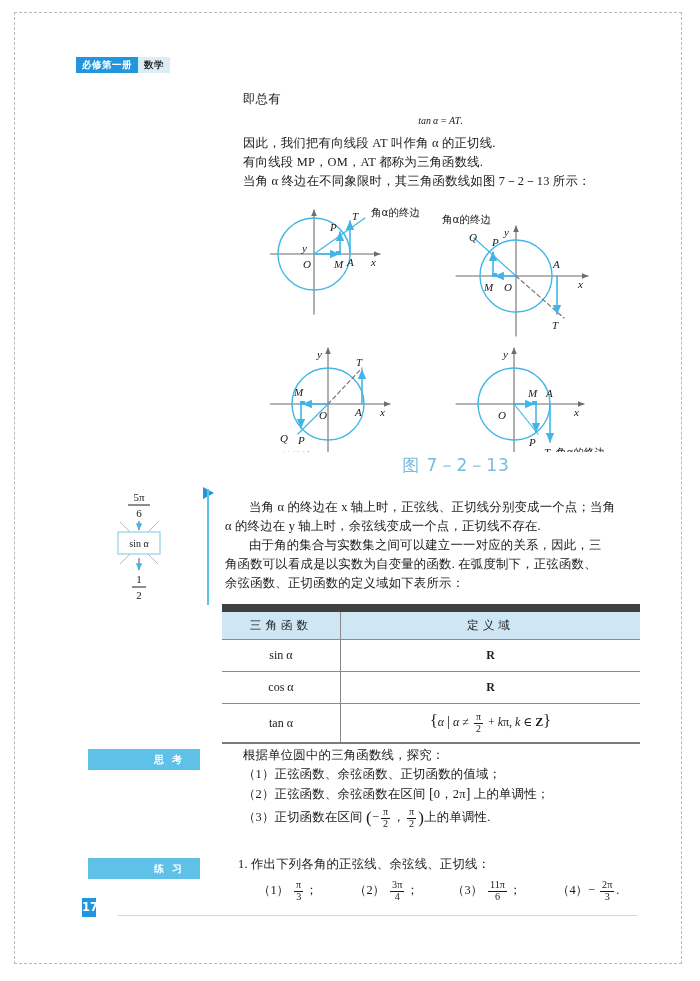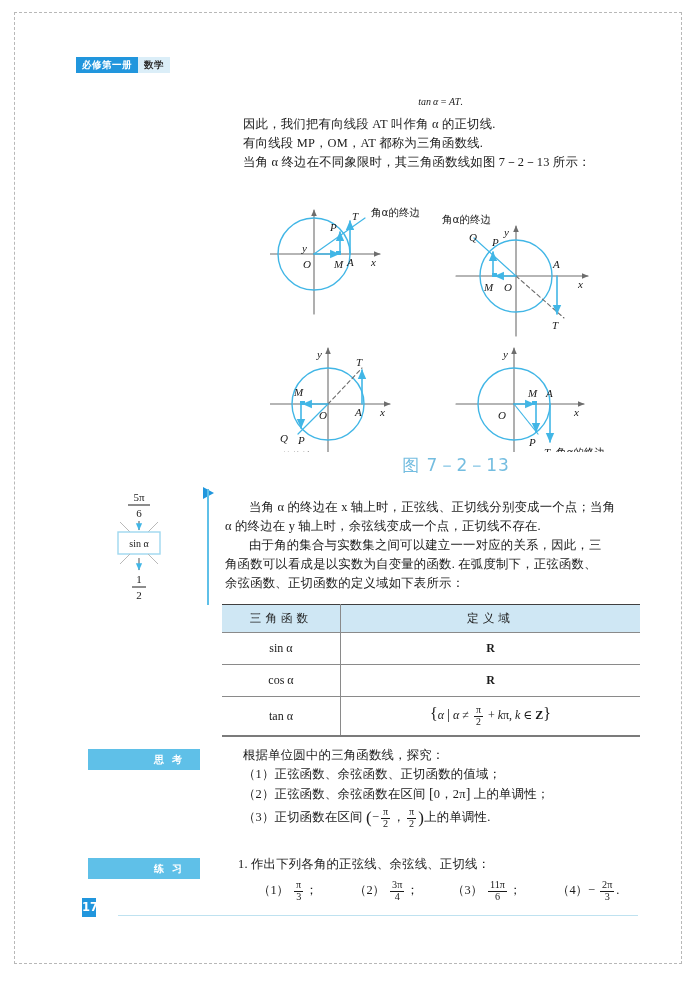--- a/index.html
+++ b/index.html
@@ -45,21 +45,21 @@
   .sidenote{position:absolute;left:108px;top:488px;width:62px;height:116px;}
   .sidebar-rule{position:absolute;left:207px;top:489px;width:0;height:116px;border-left:2px solid #5fc0e8;}
   .sidebar-tri{
     position:absolute;left:203px;top:487px;width:0;height:0;
     border-top:6px solid transparent;border-bottom:6px solid transparent;
     border-left:11px solid #2196dd;
   }
   
   .tbl{position:absolute;left:222px;top:604px;width:418px;border-collapse:collapse;}
   .tbl td,.tbl th{border:none;}
-  .tbl .topline{border-top:1px solid #404040;}
+  .tbl .topline{border-top:8px solid #404040;}
   .tbl tr.head td{
     background:#cfe7f4;color:#222;text-align:center;
     font-size:11.6px;letter-spacing:4px;padding:6px 0 6px 0;
     font-family:"DejaVu Sans","Liberation Sans",sans-serif;
   }
   .tbl td.c1{width:118px;text-align:center;border-right:1px solid #8a8a8a;}
   .tbl td.c2{text-align:center;}
   .tbl tr.body td{font-size:12px;padding:8px 0;border-top:1px solid #8a8a8a;}
   .tbl tr.last td{border-bottom:2px solid #7b7b7b;}
   
@@ -89,20 +89,21 @@
 <body>
 
 <div class="page-frame"></div>
 
 <div class="runhead">
   <span class="vol">必修第一册</span>
   <span class="subj">数学</span>
 </div>
 
 <div class="col" style="top:90px;">
+  <div class="ln">即总有</div>
   <div class="disp">
     <span class="mathit">tan</span> <span class="mathit">α</span> = <span class="mathit">AT</span>.
   </div>
   <div class="ln">因此，我们把有向线段 AT 叫作角 α 的正切线.</div>
   <div class="ln">有向线段 MP，OM，AT 都称为三角函数线.</div>
   <div class="ln">当角 α 终边在不同象限时，其三角函数线如图 7－2－13 所示：</div>
 </div>
 
 <div class="figs">
   <svg width="372" height="256" viewBox="0 0 372 256">

